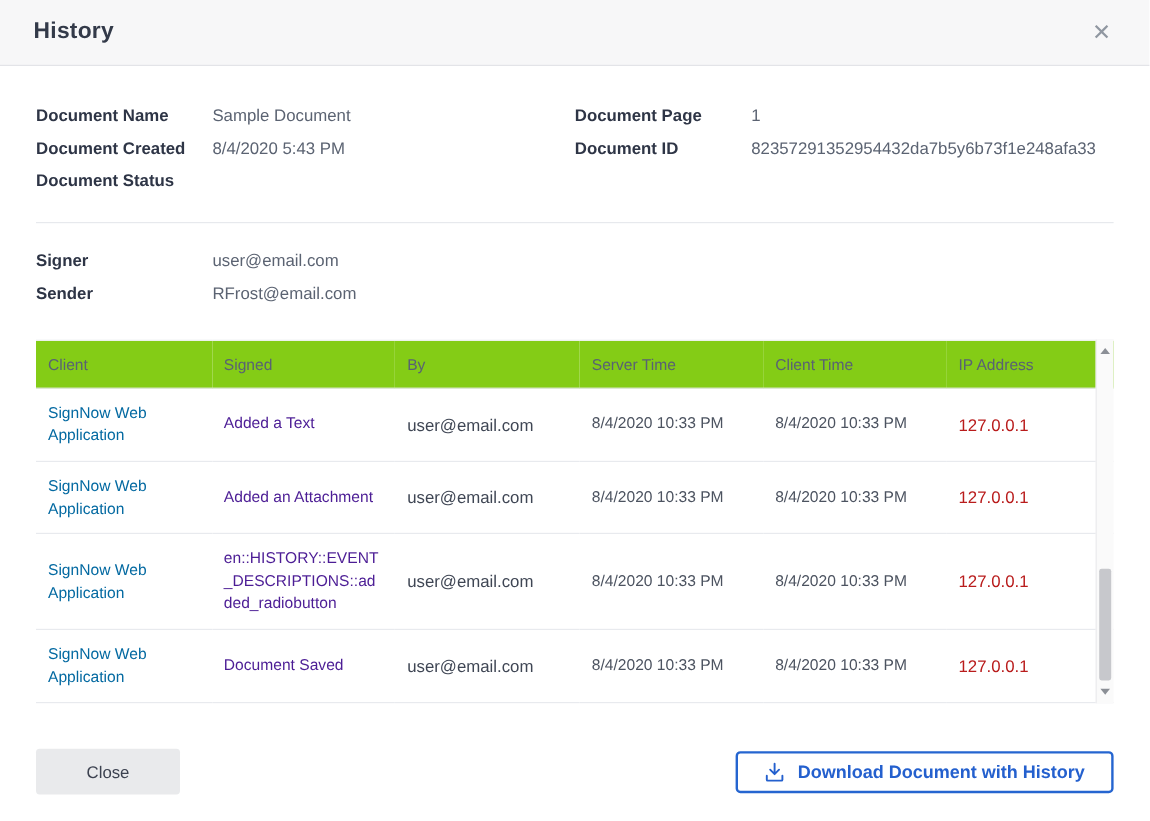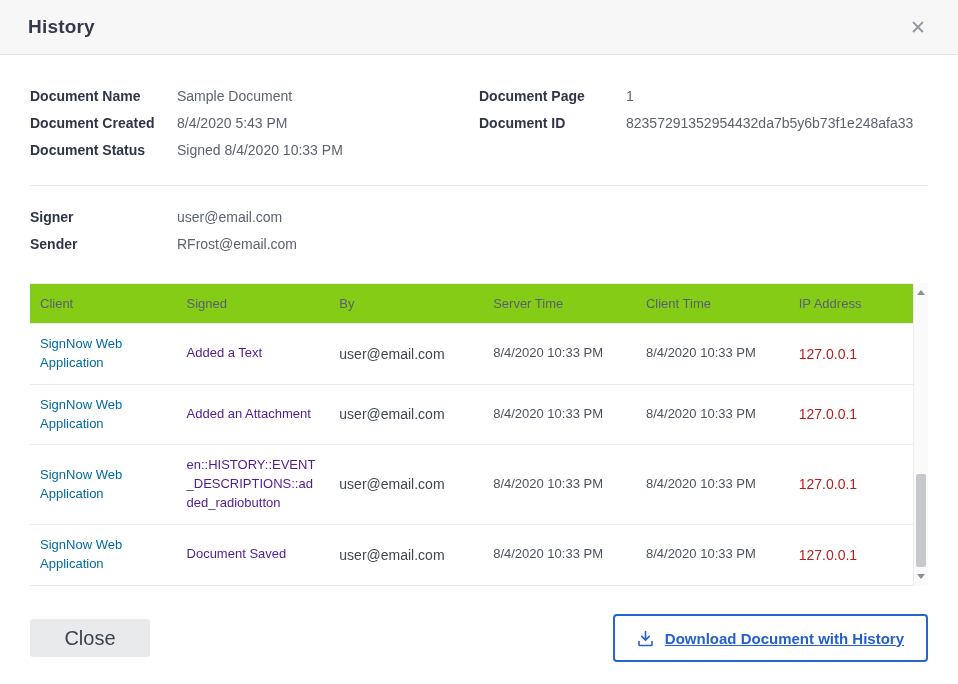--- a/index.html
+++ b/index.html
@@ -91,31 +91,30 @@
   
   .modal-footer {
     flex:0 0 auto;
     display:flex; align-items:center; justify-content:space-between;
     padding:18px 30px 22px;
     margin-top:auto;
   }
   .btn-close {
     width:120px; height:38px;
     background:#e9eaec; border:none; border-radius:3px;
-    font-family:inherit; font-size:20px; color:#3c4250;
+    font-family:inherit; font-size:14px; color:#3c4250;
     cursor:pointer;
   }
   .btn-download {
-    height:48px; padding:0 22px;
+    height:35px; padding:0 22px;
     background:#ffffff;
     border:2px solid #2565d0; border-radius:4px;
     color:#2460ce; font-family:inherit; font-size:15px; font-weight:700;
     display:flex; align-items:center; gap:11px;
     cursor:pointer;
-    text-decoration:underline;
   }
   .btn-download svg { display:block; }
 </style>
 </head>
 <body>
 
 <div class="modal">
 
   <div class="modal-header">
     <div class="modal-title">History</div>
@@ -129,21 +128,20 @@
         <div class="info-row">
           <div class="info-label">Document Name</div>
           <div class="info-value">Sample Document</div>
         </div>
         <div class="info-row">
           <div class="info-label">Document Created</div>
           <div class="info-value">8/4/2020 5:43 PM</div>
         </div>
         <div class="info-row">
           <div class="info-label">Document Status</div>
-          <div class="info-value">Signed 8/4/2020 10:33 PM</div>
         </div>
       </div>
       <div class="info-col">
         <div class="info-row">
           <div class="info-label">Document Page</div>
           <div class="info-value">1</div>
         </div>
         <div class="info-row">
           <div class="info-label">Document ID</div>
           <div class="info-value">82357291352954432da7b5y6b73f1e248afa33</div>

